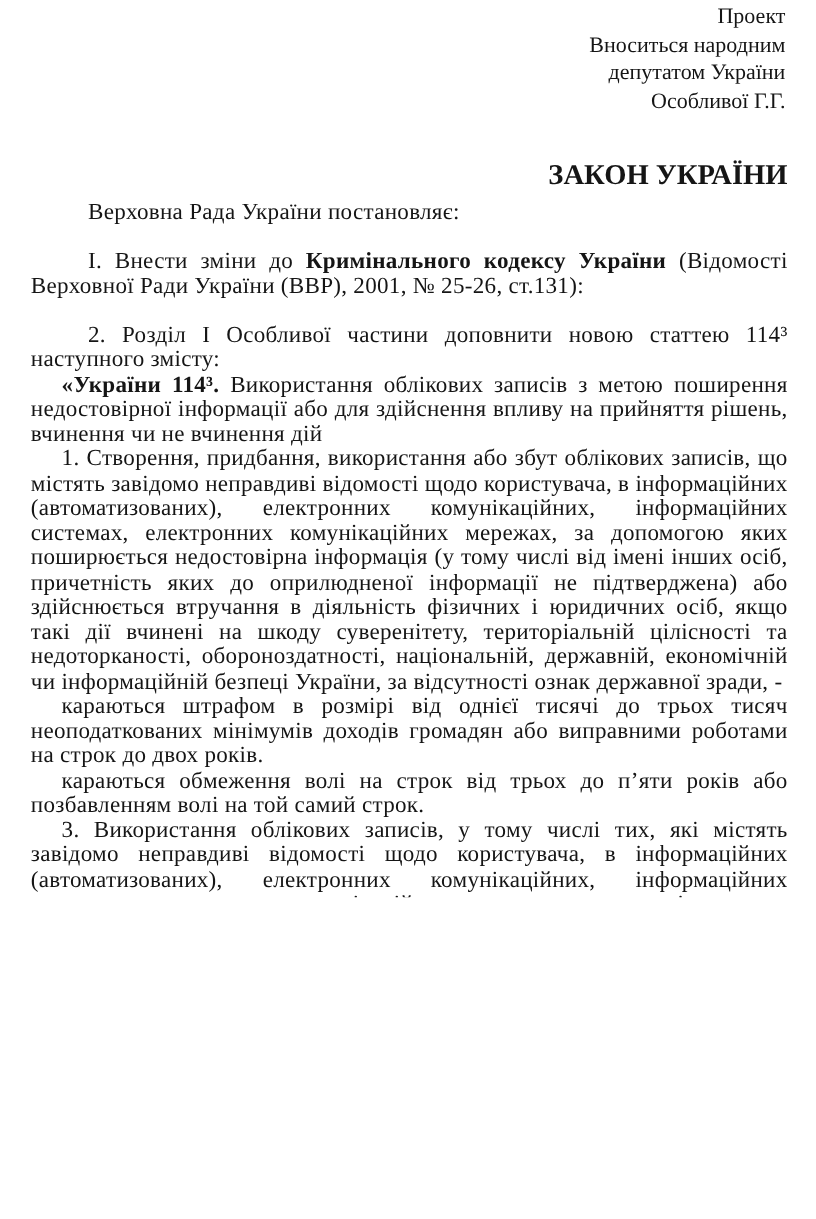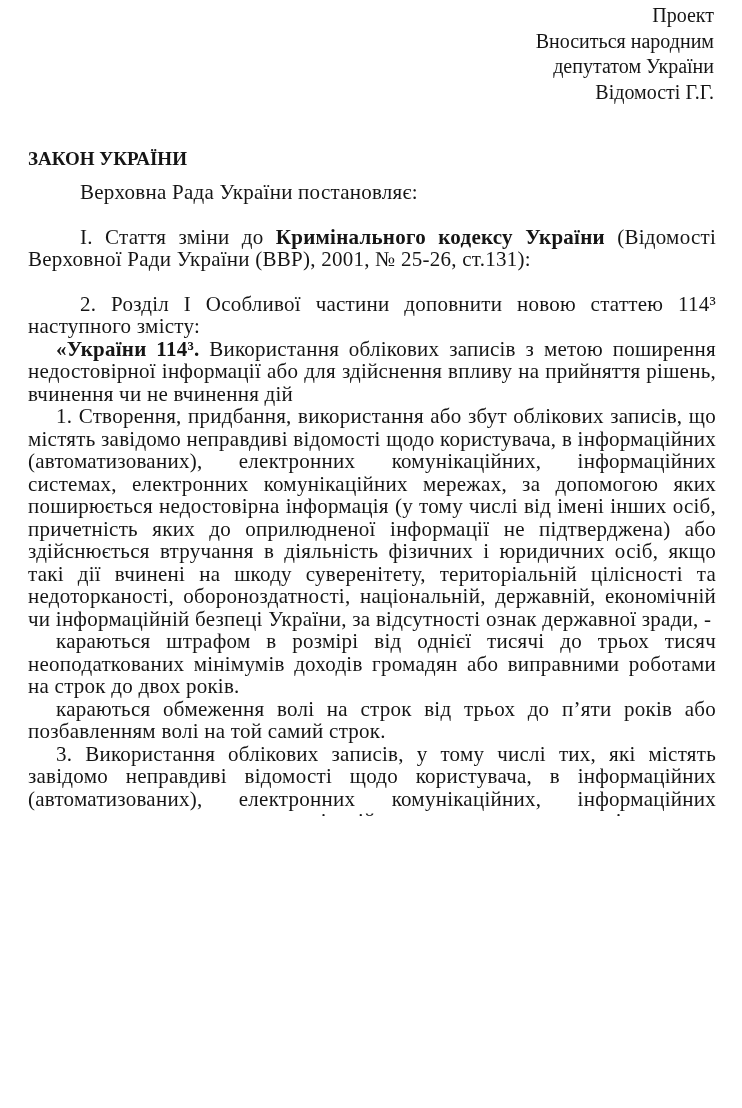--- a/index.html
+++ b/index.html
@@ -20,23 +20,23 @@
   .header-block {
     text-align: right;
     font-size: 20px;
     line-height: 25.5px;
     padding-right: 2px;
   }
   .header-line { white-space: nowrap; }
 
   .title-block {
     margin-top: 40px;
-    text-align: left;
+    text-align: right;
     font-weight: bold;
-    font-size: 19px;
+    font-size: 26px;
     line-height: 28px;
   }
 
   .para {
     font-size: 21px;
     line-height: 22.5px;
     text-align: justify;
     letter-spacing: 0.25px;
   }
   .single { text-align: left; }
@@ -48,30 +48,30 @@
 </style>
 </head>
 <body>
 
 <div class="page">
 
   <div class="header-block">
     <div class="header-line">Проект</div>
     <div class="header-line">Вноситься народним</div>
     <div class="header-line">депутатом України</div>
-    <div class="header-line">Відомості Г.Г.</div>
+    <div class="header-line">Особливої Г.Г.</div>
   </div>
 
   <div class="title-block">
     <div>ЗАКОН УКРАЇНИ</div>
   </div>
 
   <p class="para single p-wide m-res">Верховна Рада України постановляє:</p>
 
-  <p class="para p-wide m-gap"><span>І. Стаття зміни до </span><span class="bold">Кримінального кодексу України</span><span> (Відомості Верховної Ради України (ВВР), 2001, № 25-26, ст.131):</span></p>
+  <p class="para p-wide m-gap"><span>І. Внести зміни до </span><span class="bold">Кримінального кодексу України</span><span> (Відомості Верховної Ради України (ВВР), 2001, № 25-26, ст.131):</span></p>
 
   <p class="para p-wide m-gap">2. Розділ І Особливої частини доповнити новою статтею 114³ наступного змісту:</p>
 
   <p class="para p-norm"><span class="bold">«України 114³.</span><span> Використання облікових записів з метою поширення недостовірної інформації або для здійснення впливу на прийняття рішень, вчинення чи не вчинення дій</span></p>
 
   <p class="para p-norm">1. Створення, придбання, використання або збут облікових записів, що містять завідомо неправдиві відомості щодо користувача, в інформаційних (автоматизованих), електронних комунікаційних, інформаційних системах, електронних комунікаційних мережах, за допомогою яких поширюється недостовірна інформація (у тому числі від імені інших осіб, причетність яких до оприлюдненої інформації не підтверджена) або здійснюється втручання в діяльність фізичних і юридичних осіб, якщо такі дії вчинені на шкоду суверенітету, територіальній цілісності та недоторканості, обороноздатності, національній, державній, економічній чи інформаційній безпеці України, за відсутності ознак державної зради, -</p>
   <p class="para p-norm">караються штрафом в розмірі від однієї тисячі до трьох тисяч неоподаткованих мінімумів доходів громадян або виправними роботами на строк до двох років.</p>
   <p class="para p-norm">караються обмеження волі на строк від трьох до п’яти років або позбавленням волі на той самий строк.</p>
   <p class="para p-norm">3. Використання облікових записів, у тому числі тих, які містять завідомо неправдиві відомості щодо користувача, в інформаційних (автоматизованих), електронних комунікаційних, інформаційних системах, електронних комунікаційних мережах, для розміщення та поширення недостовірної інформації (у тому числі від імені інших осіб, причетність яких до оприлюдненої інформації не підтверджена), або для втручання в діяльність</p>
 

